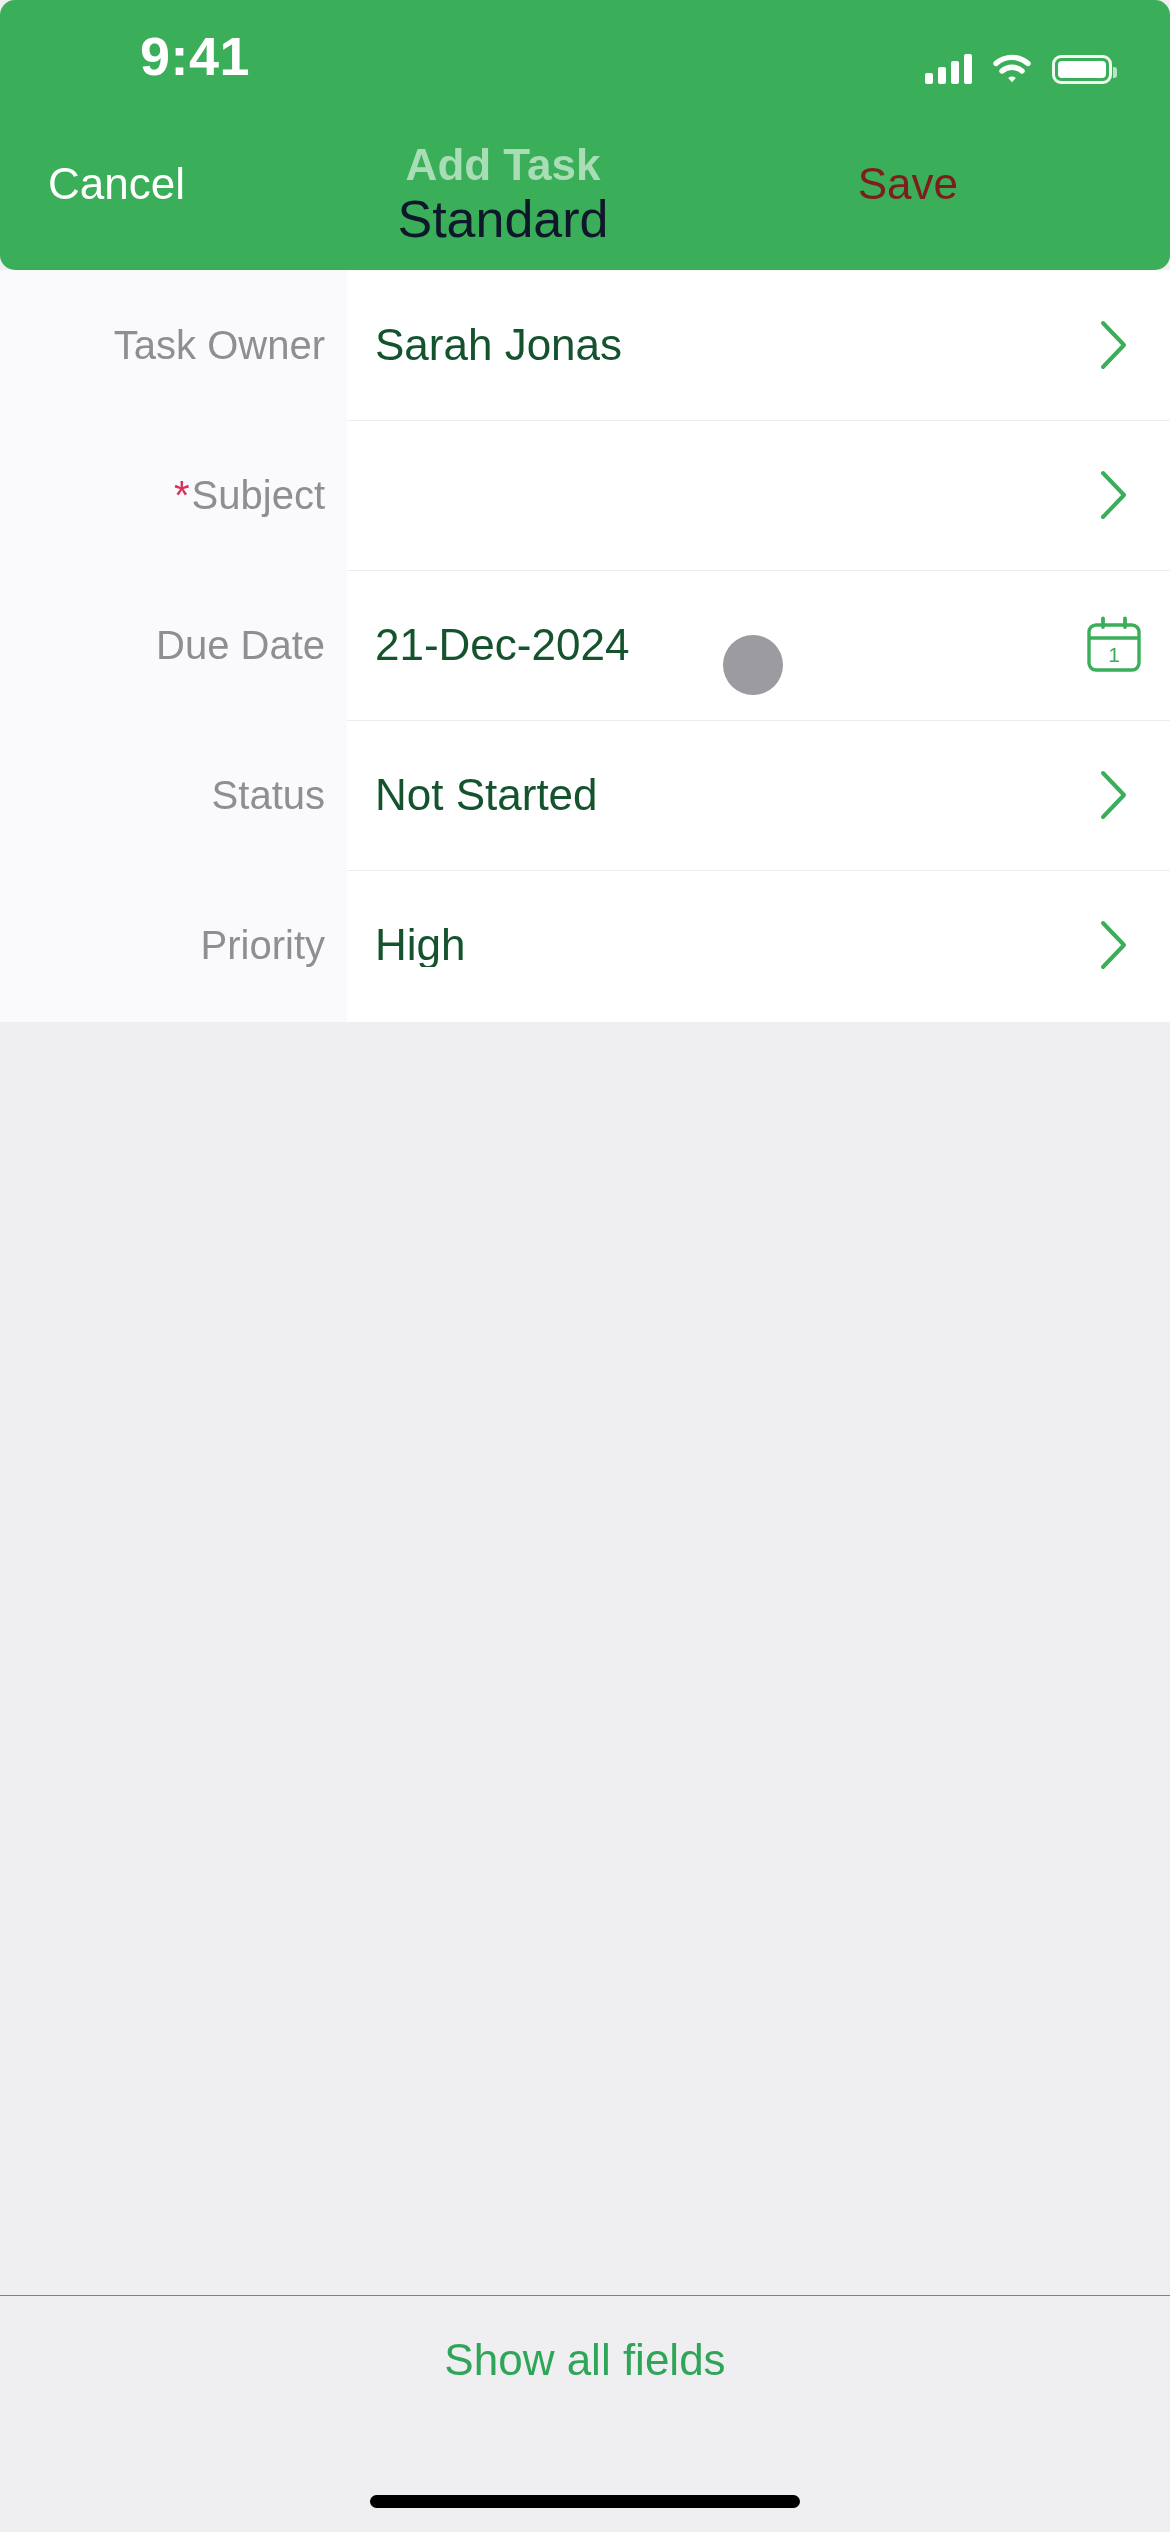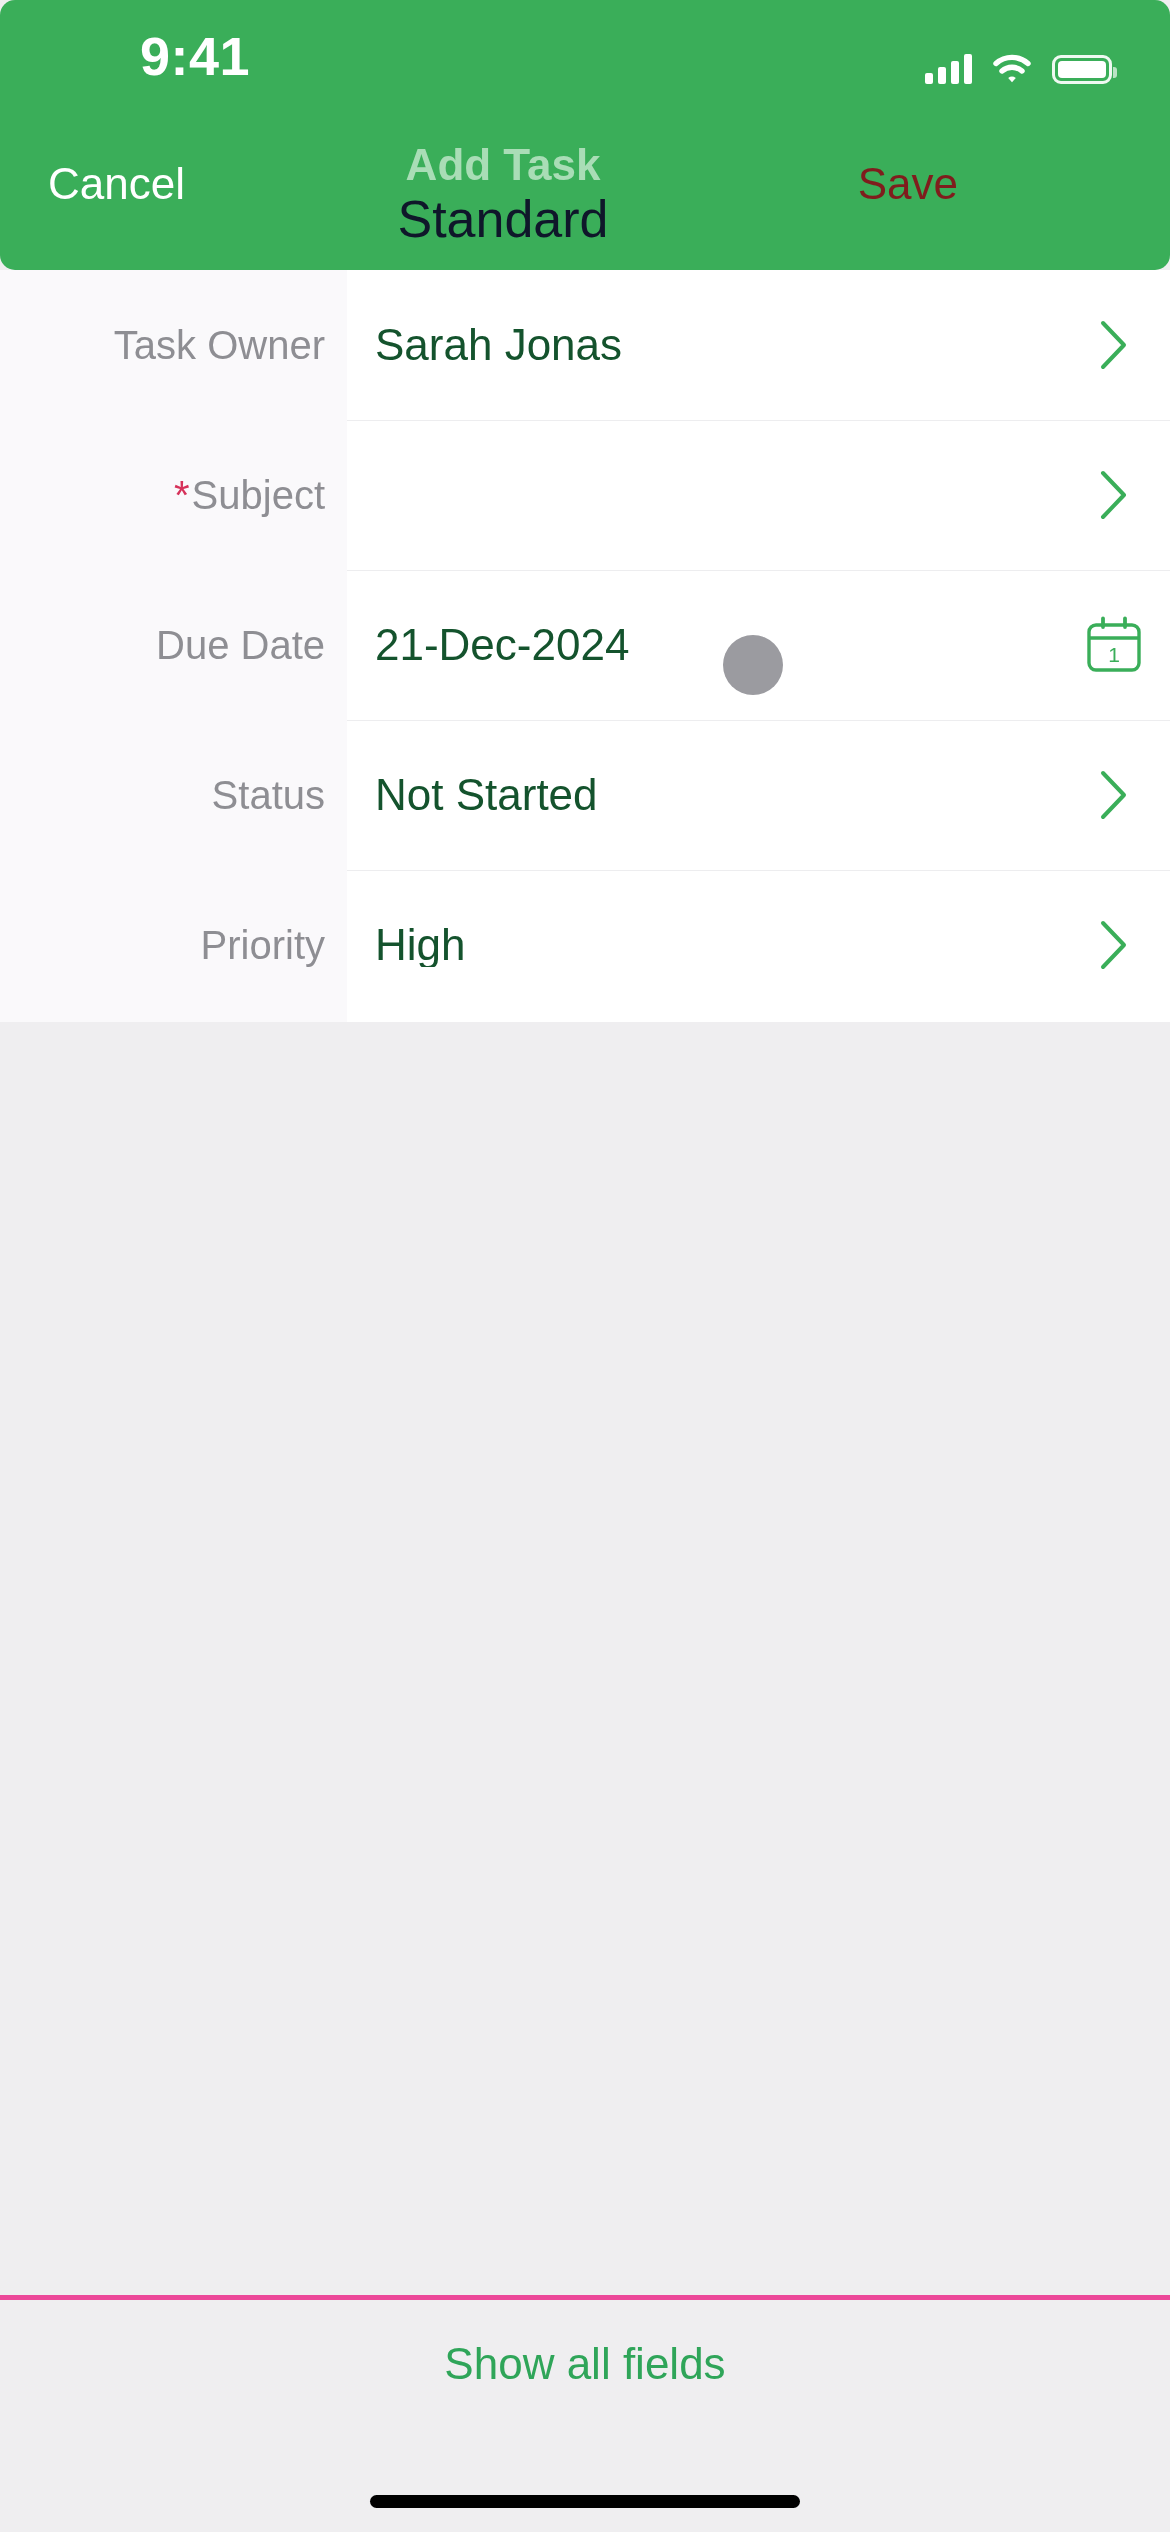--- a/index.html
+++ b/index.html
@@ -114,21 +114,21 @@
     background:#9B9BA0;
   }
 
   
   .spacer {
     position:absolute; top:1022px; left:0; width:1170px; height:1273px;
     background:#EFEEF0;
   }
   .footer {
     position:absolute; top:2295px; left:0; width:1170px; height:140px;
-    background:#EFEEF0; border-top:5px solid #ec4899;
+    background:#EFEEF0; border-top:1px solid #ec4899;
   }
   .showall {
     position:absolute; left:0; right:0; top:42px; text-align:center;
     font-size:44px; color:#2FA559; line-height:1;
   }
   .homebar-area {
     position:absolute; bottom:0; left:0; width:1170px; height:97px;
     background:#EFEEF0;
   }
   .homebar {

